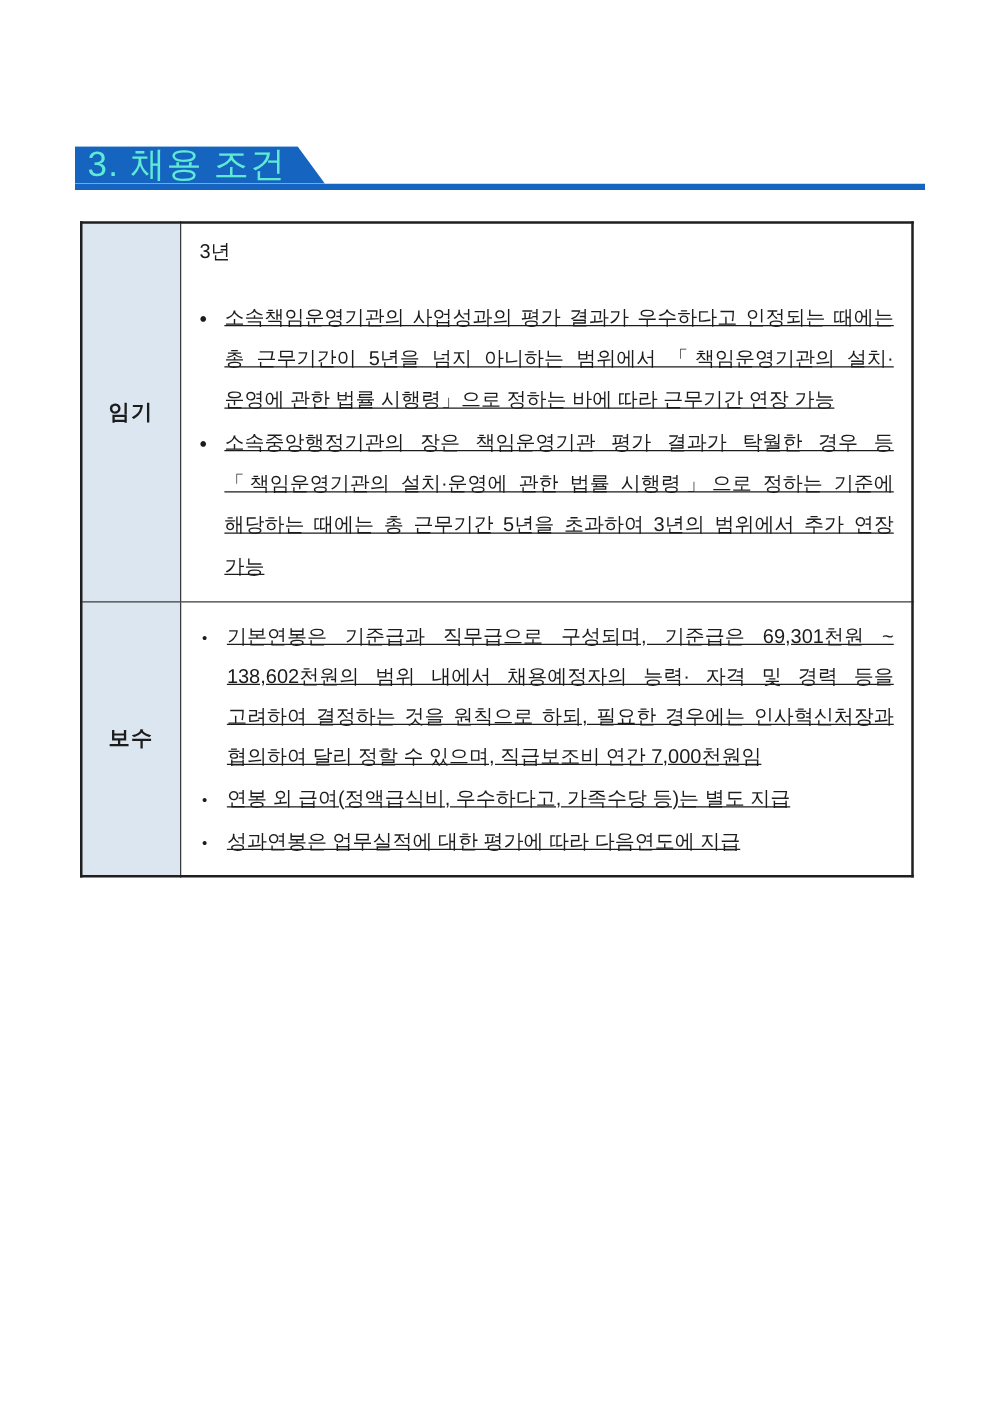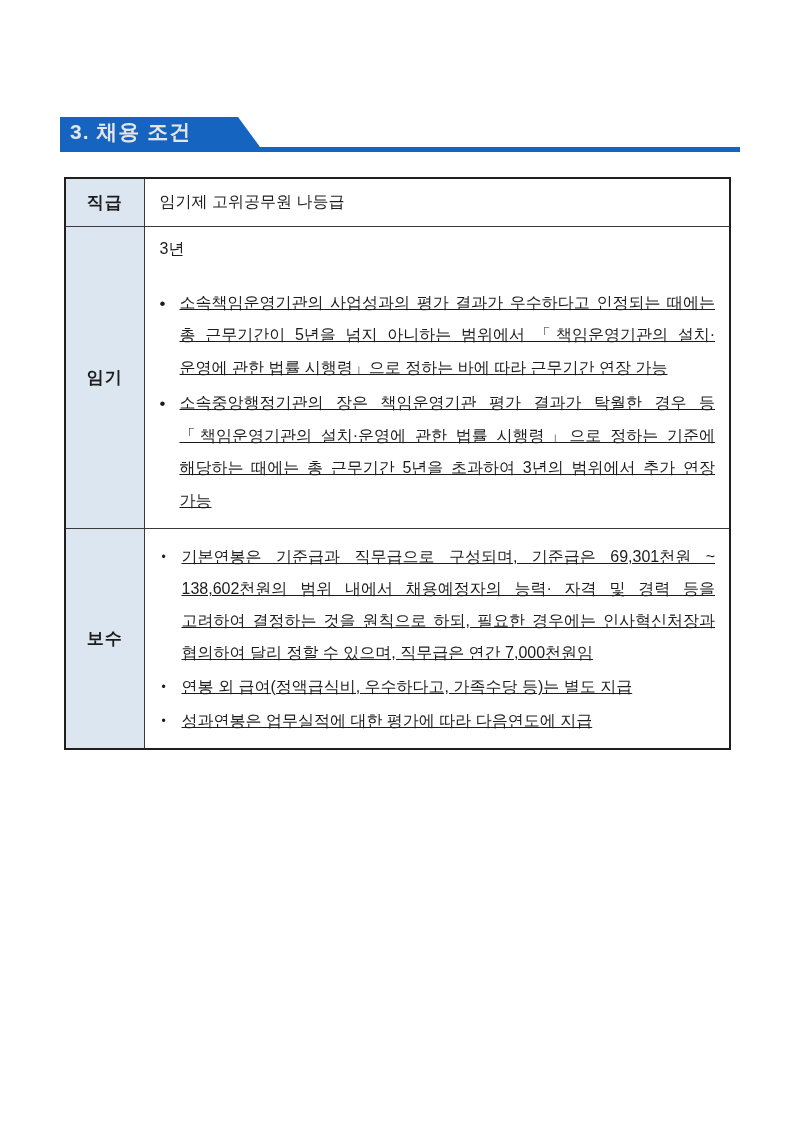--- a/index.html
+++ b/index.html
@@ -29,23 +29,23 @@
     left:60px;
     top:117px;
     width:200px;
     height:30px;
     background:var(--accent);
     clip-path:polygon(0 0, calc(100% - 22px) 0, 100% 100%, 0 100%);
     display:flex;
     align-items:center;
   }
   .title-banner h2{
-    font-size:21px;
-    font-weight:700;
-    color:#e5e5e5;
+    font-size:28px;
+    font-weight:400;
+    color:#5eead4;
     letter-spacing:1px;
     padding-left:10px;
     white-space:nowrap;
   }
   .title-underline{
     position:absolute;
     left:60px;
     top:147px;
     width:680px;
     height:5px;
@@ -127,24 +127,20 @@
   </div>
   <div class="title-underline"></div>
 
   <table class="cond">
     <colgroup>
         <col style="width:79px">
         <col>
       </colgroup>
 
     <tbody>
-        <tr class="r-grade">
-      <th class="label">직급</th>
-      <td class="value">임기제 고위공무원 나등급</td>
-    </tr>
 
     <tr class="r-term">
       <th class="label">임기</th>
       <td class="value multiline">
         <div class="intro-line">3년</div>
         <div class="term-list">
           <div class="bullet-item">
             <span class="marker">•</span>
             <span class="btext">소속책임운영기관의 사업성과의 평가 결과가 우수하다고 인정되는 때에는 총 근무기간이 5년을 넘지 아니하는 범위에서 「책임운영기관의 설치·운영에 관한 법률 시행령」으로 정하는 바에 따라 근무기간 연장 가능</span>
           </div>
@@ -155,21 +151,21 @@
         </div>
       </td>
     </tr>
 
     <tr class="r-pay">
       <th class="label">보수</th>
       <td class="value multiline">
         <div class="pay-list">
           <div class="bullet-item">
             <span class="marker">•</span>
-            <span class="btext">기본연봉은 기준급과 직무급으로 구성되며, 기준급은 69,301천원 ~ 138,602천원의 범위 내에서 채용예정자의 능력· 자격 및 경력 등을 고려하여 결정하는 것을 원칙으로 하되, 필요한 경우에는 인사혁신처장과 협의하여 달리 정할 수 있으며, 직무급은 연간 7,000천원임</span>
+            <span class="btext">기본연봉은 기준급과 직무급으로 구성되며, 기준급은 69,301천원 ~ 138,602천원의 범위 내에서 채용예정자의 능력· 자격 및 경력 등을 고려하여 결정하는 것을 원칙으로 하되, 필요한 경우에는 인사혁신처장과 협의하여 달리 정할 수 있으며, 직급보조비 연간 7,000천원임</span>
           </div>
           <div class="bullet-item">
             <span class="marker">•</span>
             <span class="btext">연봉 외 급여(정액급식비, 우수하다고, 가족수당 등)는 별도 지급</span>
           </div>
           <div class="bullet-item">
             <span class="marker">•</span>
             <span class="btext">성과연봉은 업무실적에 대한 평가에 따라 다음연도에 지급</span>
           </div>
         </div>

